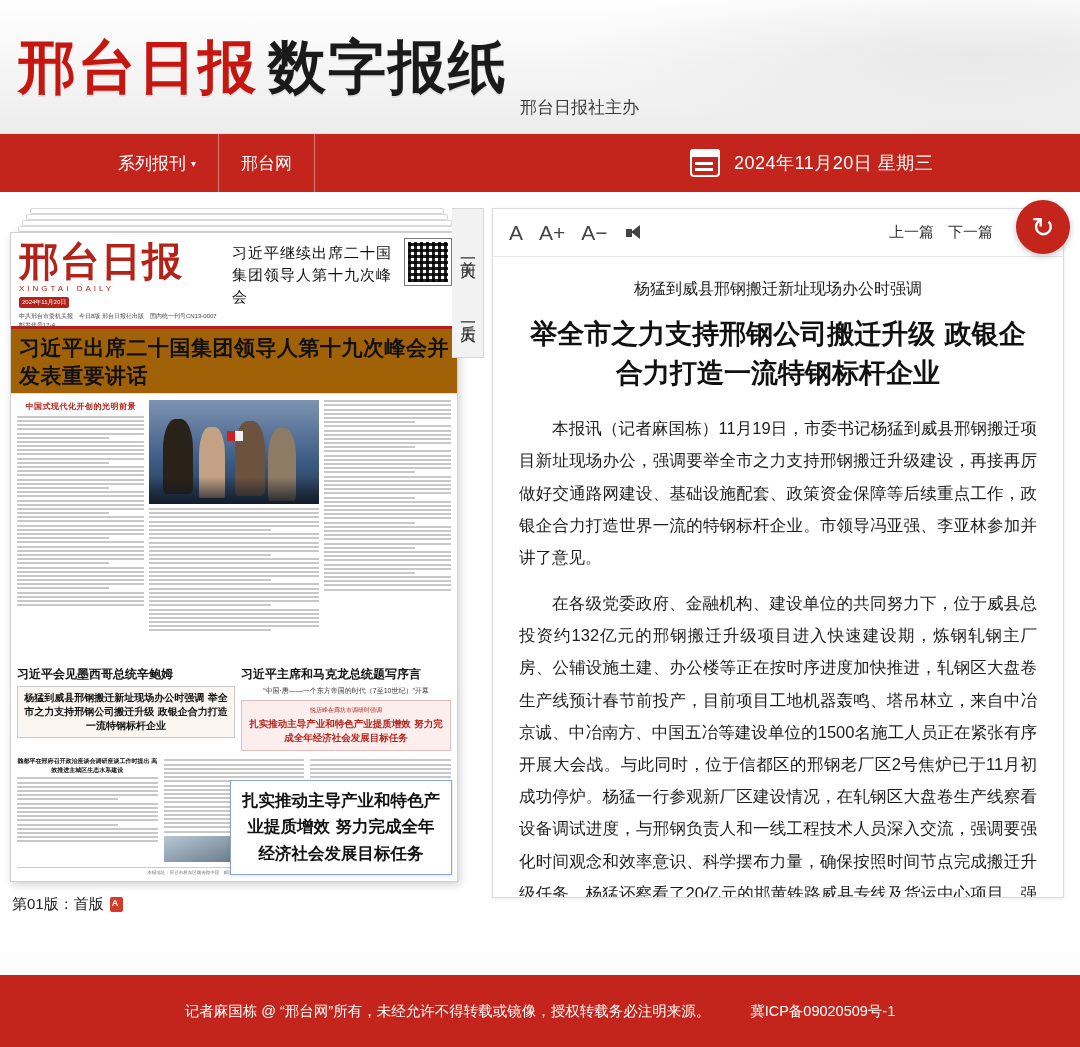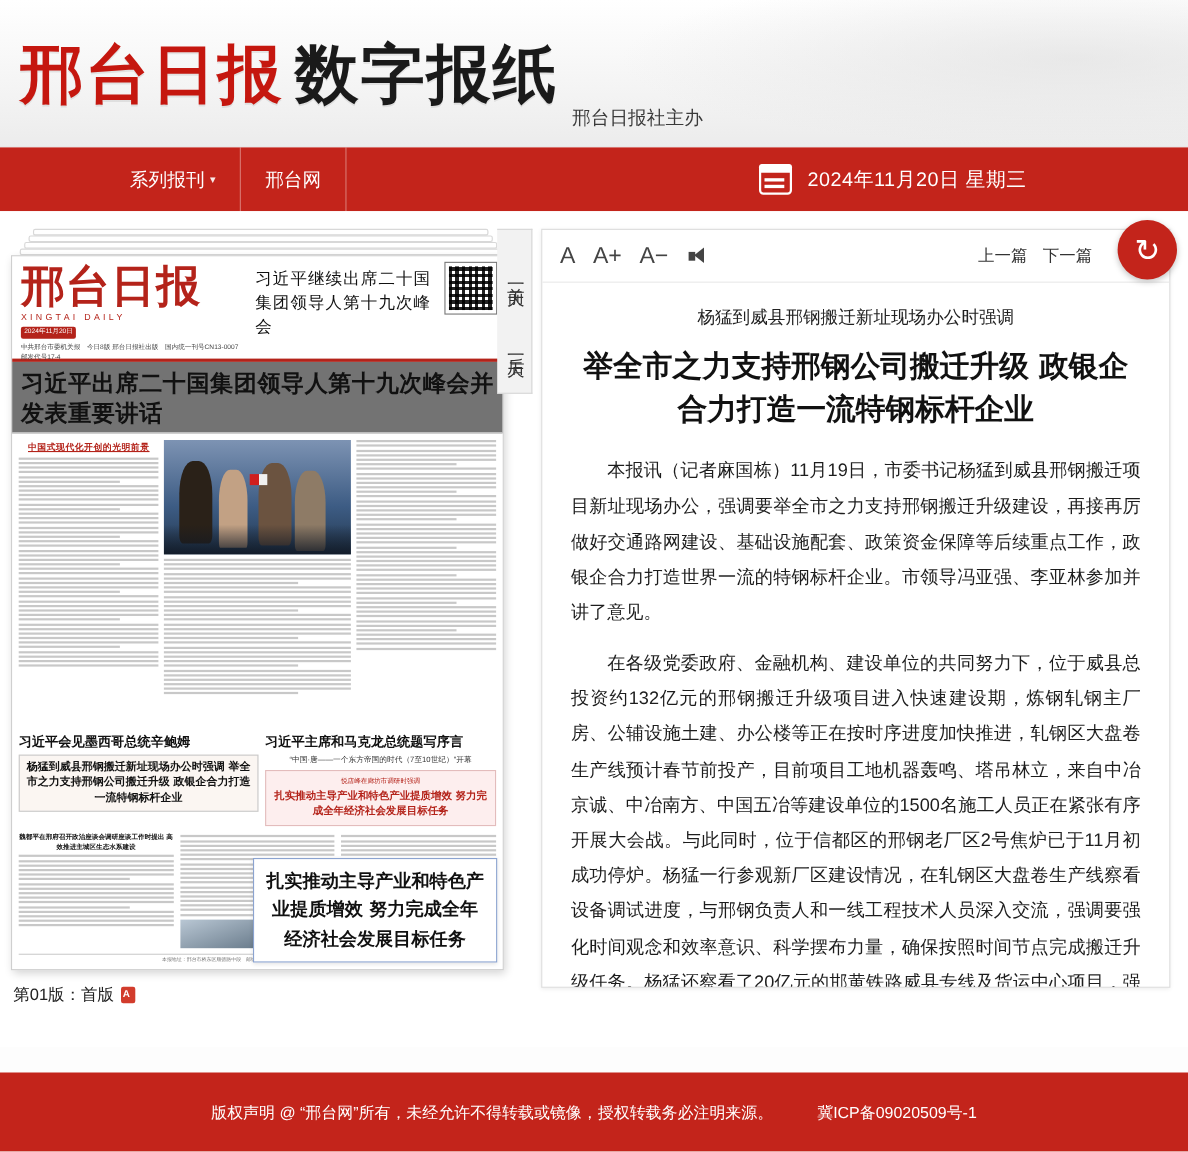--- a/index.html
+++ b/index.html
@@ -164,35 +164,35 @@
   }
   .np-qr {
     width: 46px; height: 46px; margin: 6px 6px 0 0;
     background:
       repeating-linear-gradient(90deg,#222 0 3px,#fff 3px 6px),
       repeating-linear-gradient(0deg,#222 0 3px,#fff 3px 6px);
     background-blend-mode: multiply;
     border: 3px solid #fff; outline:1px solid #777;
   }
   .np-bar {
-    background:#737373; padding: 5px 8px 3px;
+    background:#a16207; padding: 5px 8px 3px;
     border-bottom:1px solid #ddd;
   }
   .np-bar .t {
     font-family:"DejaVu Serif",serif; font-size: 21px; font-weight:700; color:#111;
     letter-spacing: .5px; text-align:left;
   }
   .np-body { display:flex; padding: 4px 6px; gap: 5px; height: 268px;}
   .np-col { font-size: 4.5px; color:#333; line-height: 1.6; }
   .np-col.c1 { width: 128px; }
   .np-col.c2 { width: 170px; }
   .np-col.c3 { width: 128px; }
   .np-sub {
     font-family:"DejaVu Serif",serif;font-size:8px;font-weight:700;color:#b4231a;
-    text-align:center;margin:2px 0 3px; letter-spacing:.5px;text-decoration:underline;
+    text-align:center;margin:2px 0 3px; letter-spacing:.5px;
   }
   .fakelines { }
   .fakelines span{
     display:block;height:2px;background:#9a9a9a;margin:2.2px 0;opacity:.55;
   }
   .fakelines span:nth-child(6n){ width: 72%; }
   .np-photo {
     width: 100%; height: 104px; margin: 2px 0 4px;
     background: linear-gradient(180deg,#6f86a8 0%, #4d6party 0%, #3c5a80 55%, #2d4361 100%);
     background-image: linear-gradient(180deg,#7d93b3 0%, #3d5c84 58%, #24384f 100%);
@@ -717,17 +717,17 @@
   <div class="paper-foot">
     <span>第01版：首版</span>
     <span class="pdf-icon"></span>
   </div>
   <div class="paper-pager">
     <span>上一版</span>
     <span>下一版</span>
   </div>
 
   <div class="footer">
-    <span>版权声明 @ “邢台网”所有，未经允许不得转载或镜像，授权转载务必注明来源。</span>
+    <span>记者麻国栋 @ “邢台网”所有，未经允许不得转载或镜像，授权转载务必注明来源。</span>
     <span>冀ICP备09020509号-1</span>
   </div>
 
 </div>
 
 </body></html>

